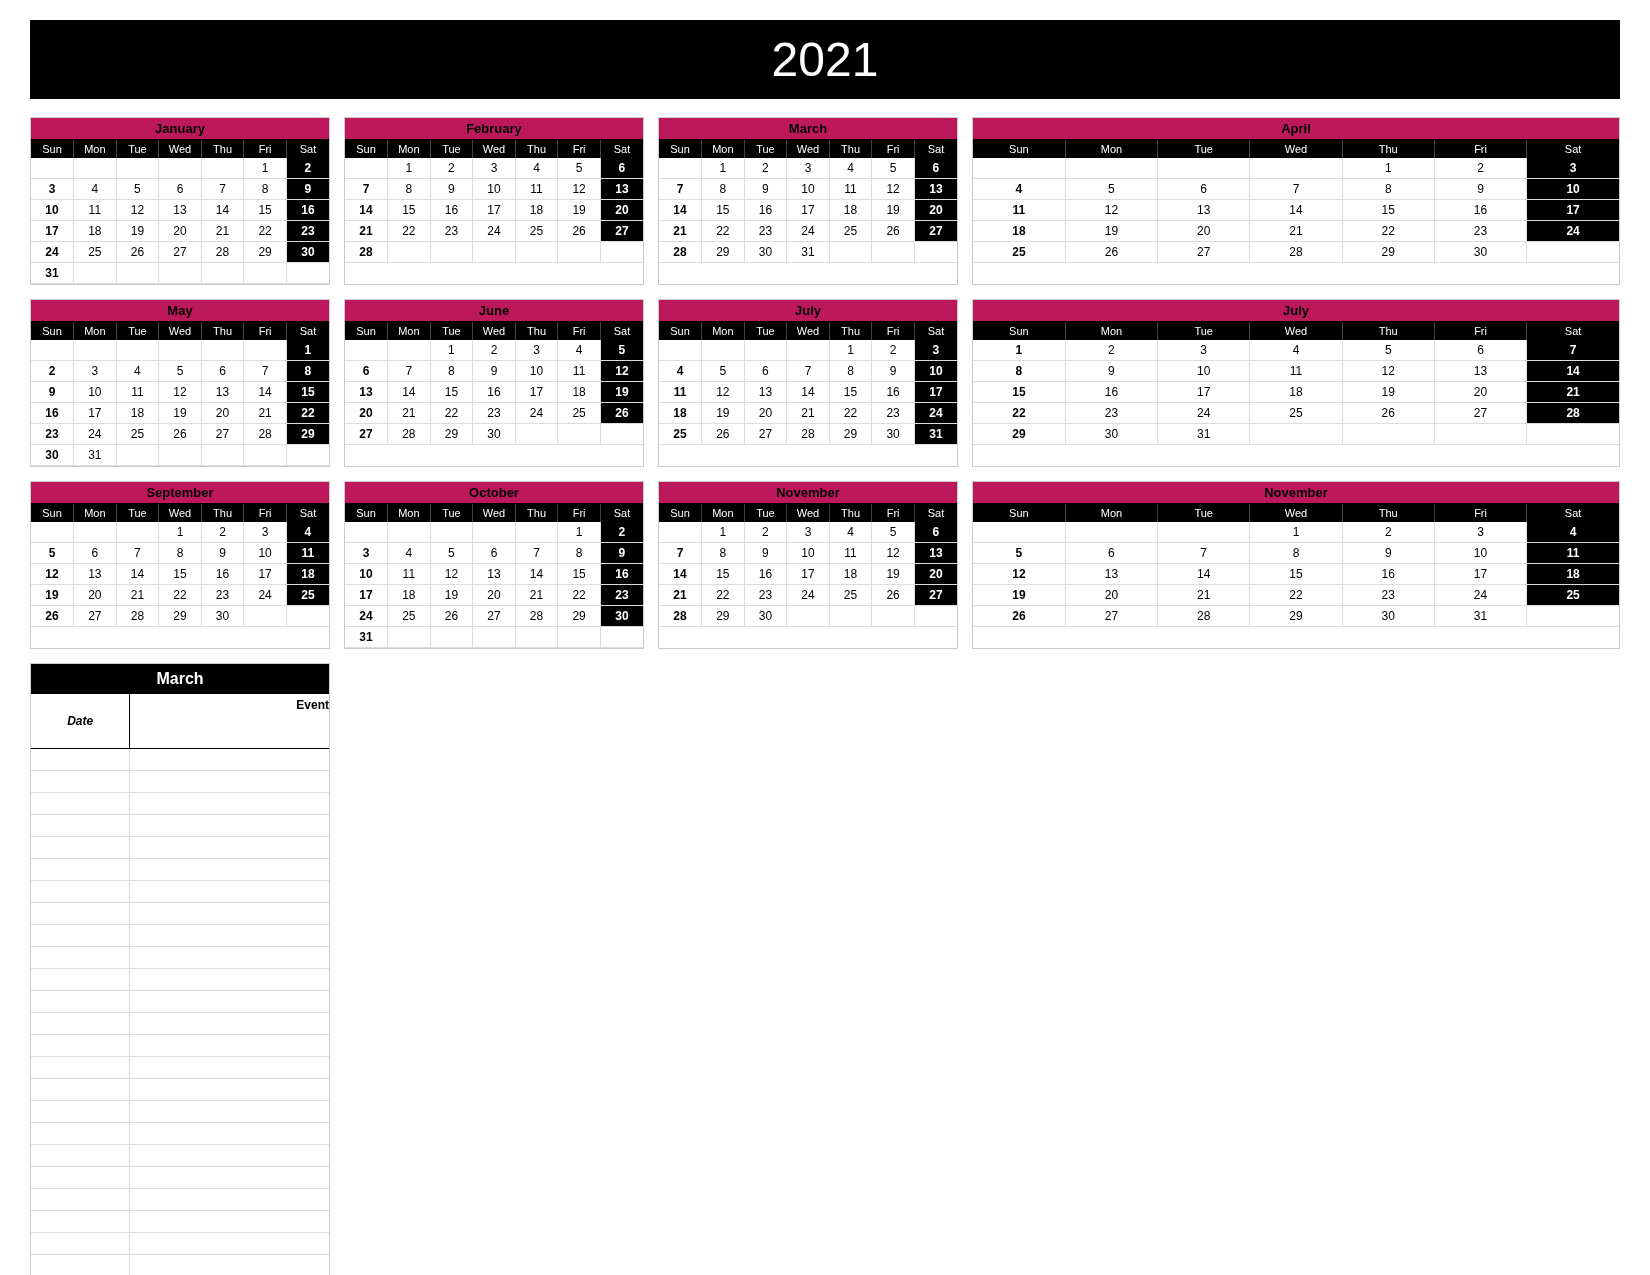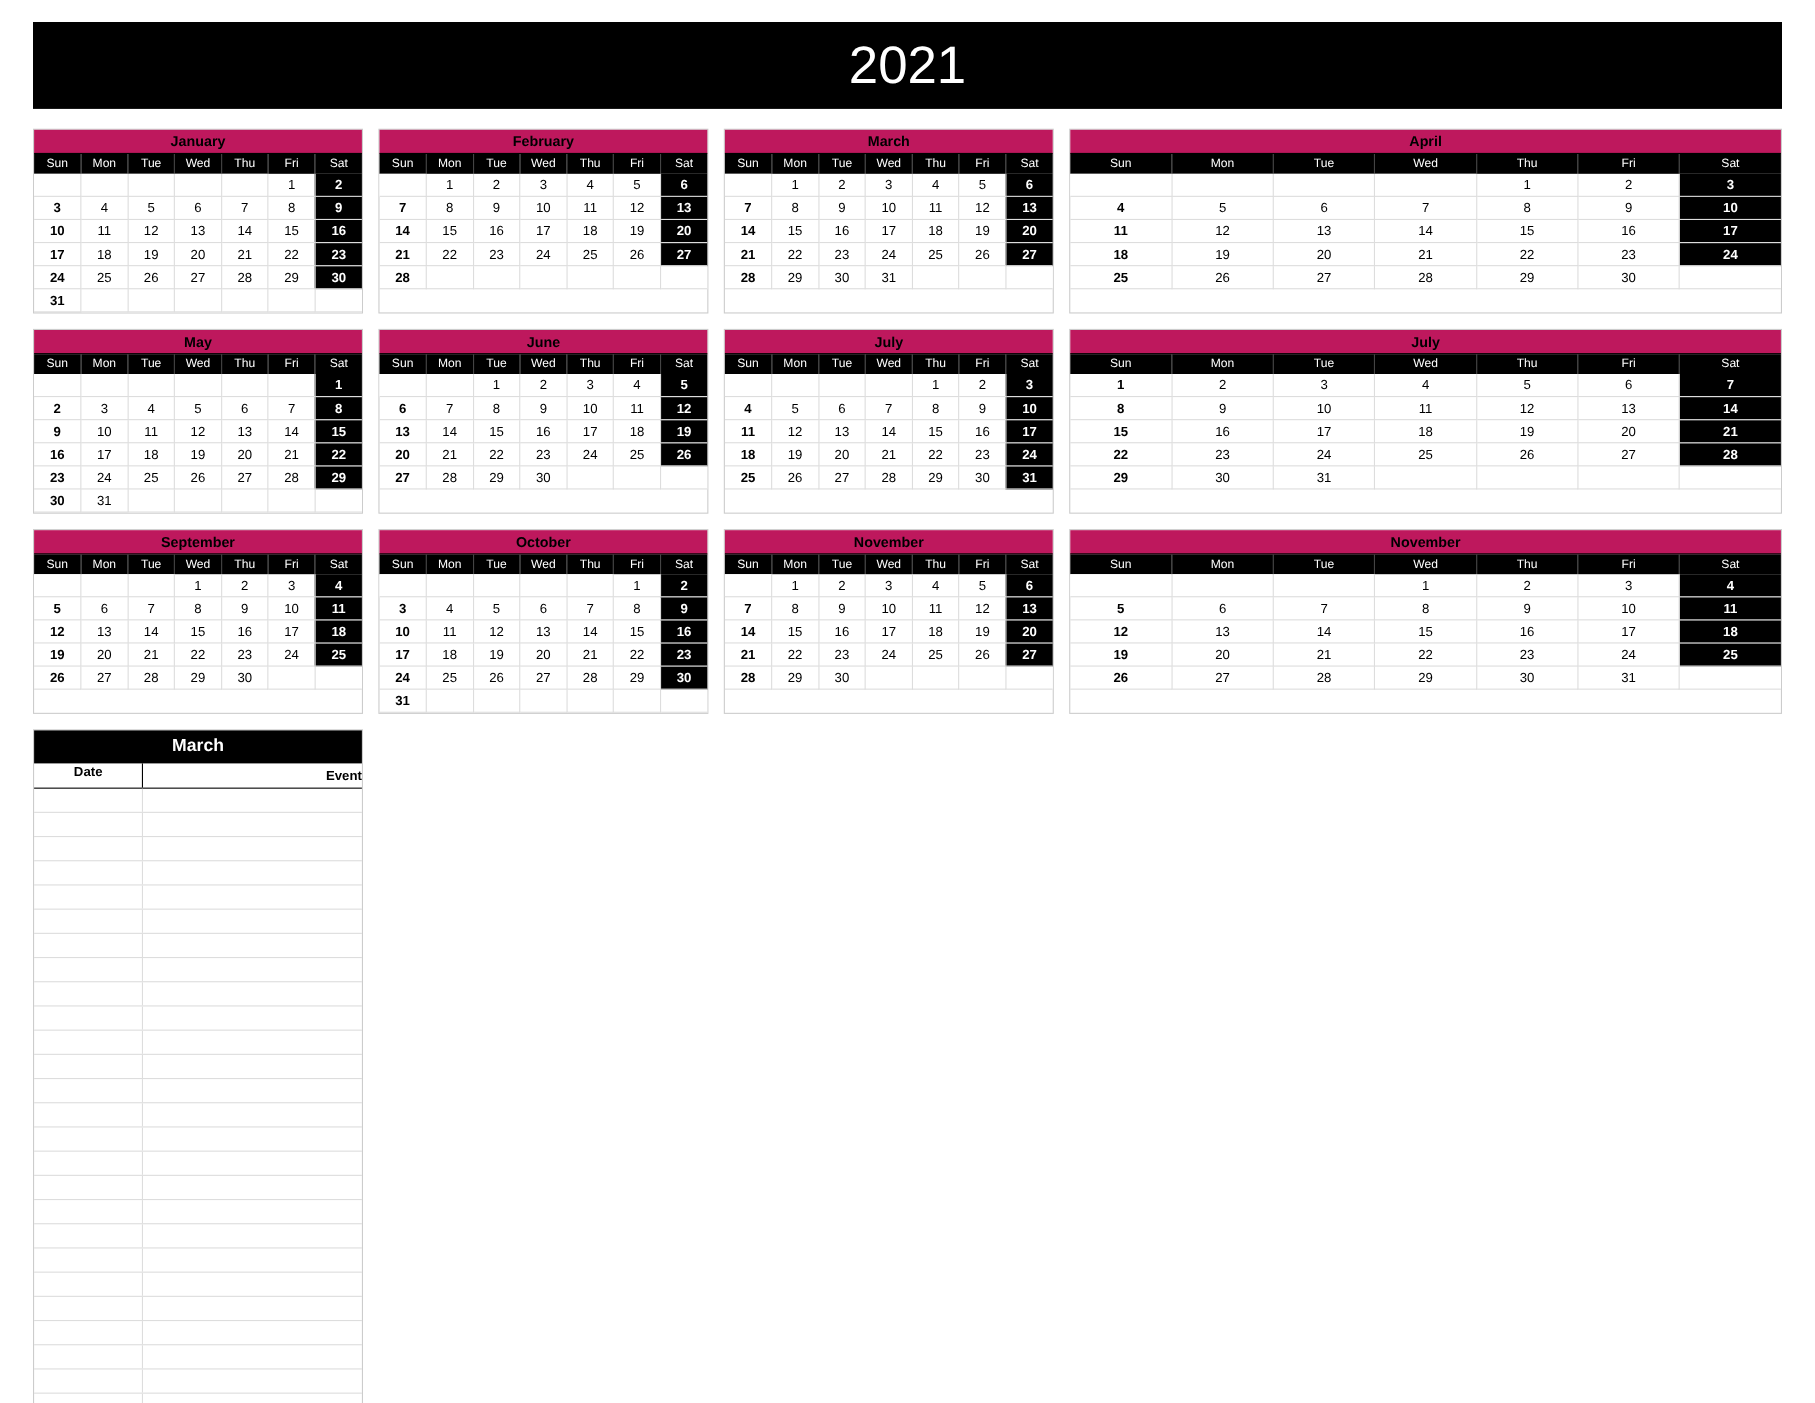--- a/index.html
+++ b/index.html
@@ -83,22 +83,23 @@
     }
     .notes-header {
       display: grid;
       grid-template-columns: 1fr 2fr;
       border-bottom: 1px solid #000;
     }
     .notes-header-date {
       text-align: center;
       font-size: 12px;
       font-weight: bold;
-      padding: 0 0;
+      padding: 20px 0;
       border-right: 1px solid #000;
+      font-style: italic;
     }
     .notes-header-event {
       text-align: right;
       font-size: 12px;
       font-weight: bold;
       padding: 4px 0;
     }
     .notes-row {
       display: grid;
       grid-template-columns: 1fr 2fr;

